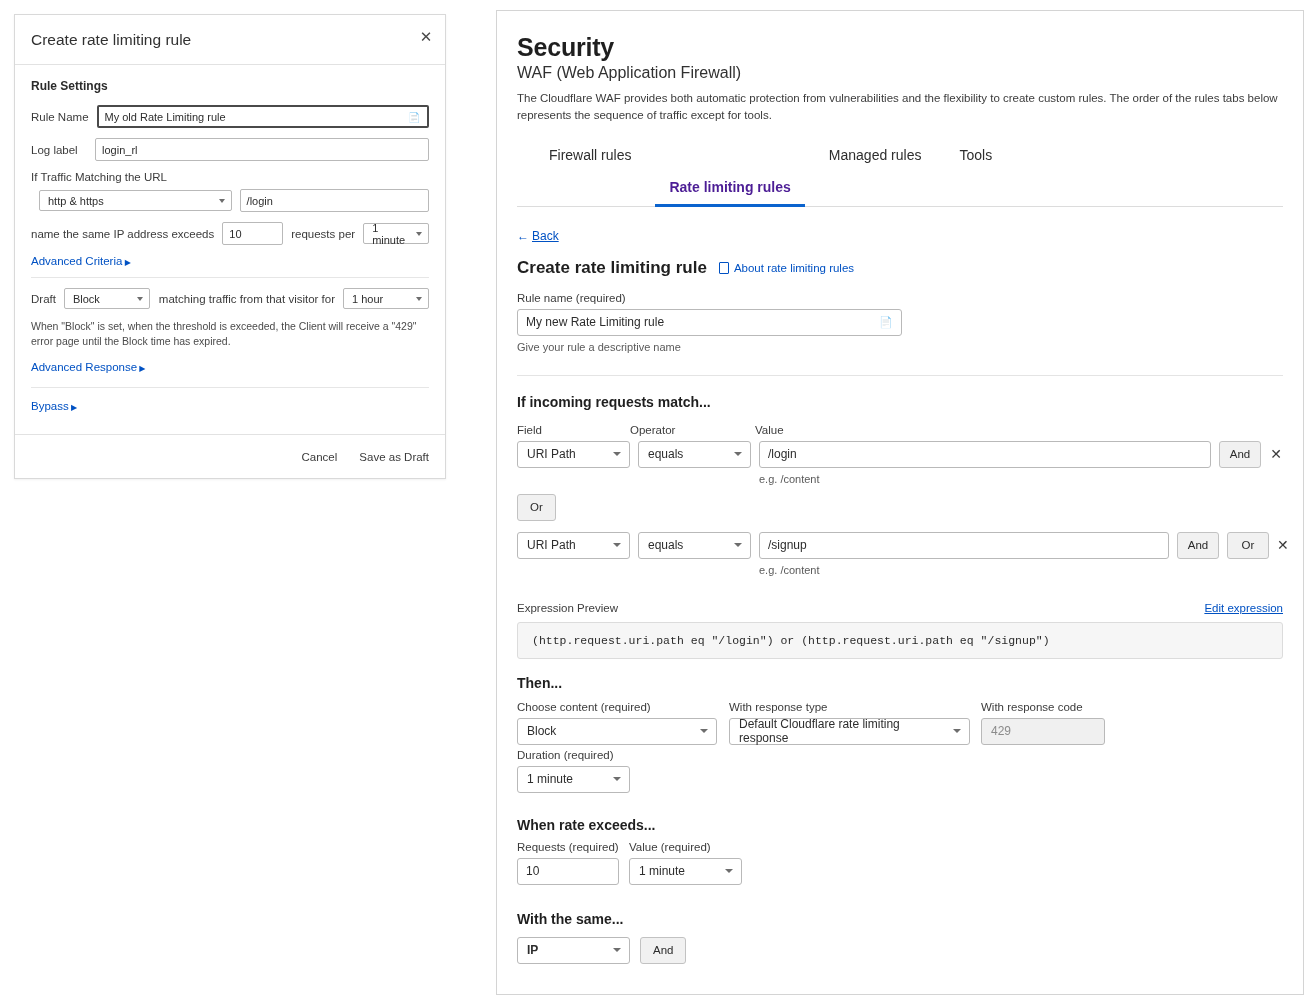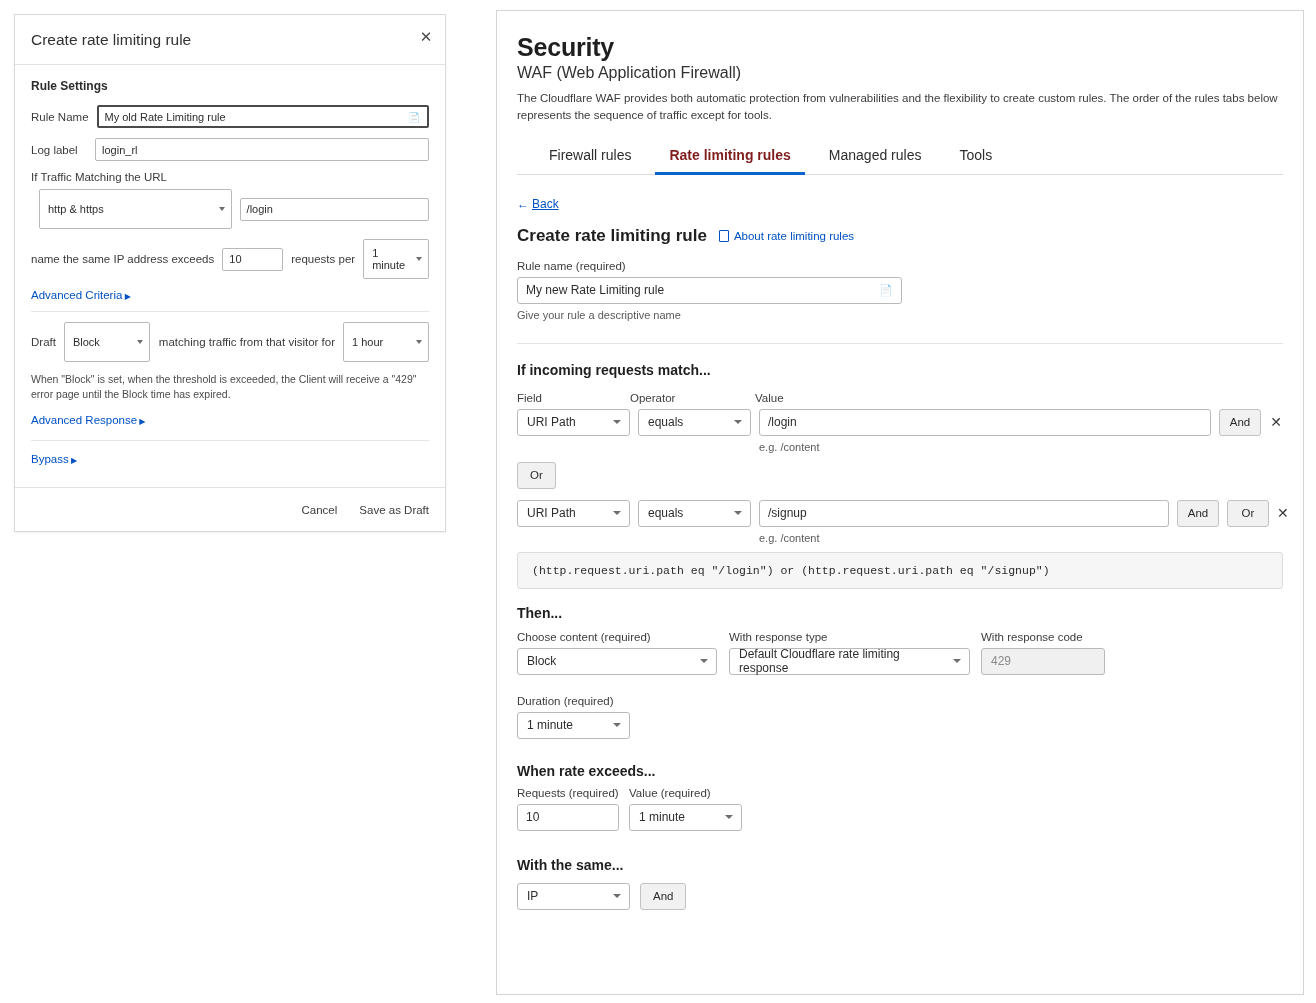--- a/index.html
+++ b/index.html
@@ -65,21 +65,21 @@
     display: flex; align-items: center;
     position: relative;
   }
   .linput.focused { border: 2px solid #4a4a4a; }
   .linput .copy-ico {
     position: absolute; right: 6px; top: 50%;
     transform: translateY(-50%);
     font-size: 10px; color: #6b6b6b;
   }
   .lselect {
-    height: 40px;
+    height: 21px;
     border: 1px solid #b9b9b9;
     border-radius: 2px;
     background: #fff;
     font-size: 11px; color: #2d2d2d;
     padding: 0 18px 0 8px;
     display: flex; align-items: center;
     position: relative;
   }
   .lselect .caret {
     position: absolute; right: 6px; top: 50%;
@@ -139,22 +139,23 @@
     padding-left: 18px;
   }
   .tab {
     font-size: 14px; color: #2e2e2e;
     padding: 8px 14px 9px;
     cursor: pointer;
     border-bottom: 3px solid transparent;
     margin-bottom: -1px;
   }
   .tab.active {
-    color: #7f1d1d; font-weight: bold;
+    color: #4c1d95; font-weight: bold;
     border-bottom-color: #0b63ce;
+    margin-top: 32px;
   }
   .back-link {
     margin-top: 22px;
     font-size: 12px; color: #0051c3;
     display: inline-flex; align-items: center; gap: 3px;
     cursor: pointer;
   }
   .back-link .arrow { font-size: 12px; }
   .back-link .txt { text-decoration: underline; }
 
@@ -437,20 +438,24 @@
         <div class="txtbox" style="width:410px; padding-right:8px;">
           <span>/signup</span>
         </div>
         <div class="field-help">e.g. /content</div>
       </div>
       <div class="btn-grey">And</div>
       <div class="btn-grey">Or</div>
       <div class="x-btn">✕</div>
     </div>
 
+    <div class="expr-head">
+      <div class="expr-label">Expression Preview</div>
+      <div class="expr-edit">Edit expression</div>
+    </div>
     <div class="expr-box">(http.request.uri.path eq "/login") or (http.request.uri.path eq "/signup")</div>
 
     <div class="sec-title" style="margin-top:16px;">Then...</div>
 
     <div class="three-col" style="margin-top:10px;">
       <div style="width:212px;">
         <div class="field-label">Choose content (required)</div>
         <div class="selbox" style="width:200px;">
           <span>Block</span>
           <span class="caret"></span>
@@ -464,21 +469,21 @@
         </div>
       </div>
       <div>
         <div class="field-label">With response code</div>
         <div class="selbox disabled" style="width:124px;">
           <span>429</span>
         </div>
       </div>
     </div>
 
-    <div style="margin-top:20px;">
+    <div style="margin-top:4px;">
       <div class="field-label">Duration (required)</div>
       <div class="selbox" style="width:113px;">
         <span>1 minute</span>
         <span class="caret"></span>
       </div>
     </div>
 
     <div class="sec-title" style="margin-top:24px;">When rate exceeds...</div>
     <div style="display:flex; gap:10px; margin-top:8px;">
       <div>
@@ -491,21 +496,21 @@
         <div class="field-label">Value (required)</div>
         <div class="selbox" style="width:113px;">
           <span>1 minute</span>
           <span class="caret"></span>
         </div>
       </div>
     </div>
 
     <div class="sec-title" style="margin-top:26px;">With the same...</div>
     <div style="display:flex; gap:10px; margin-top:10px; align-items:center;">
-      <div class="selbox" style="width:113px;">
+      <div class="selbox" style="width:113px;font-weight:bold;">
         <span>IP</span>
         <span class="caret"></span>
       </div>
       <div class="btn-grey">And</div>
     </div>
 
   </div>
 </div>
 
 </body></html>

